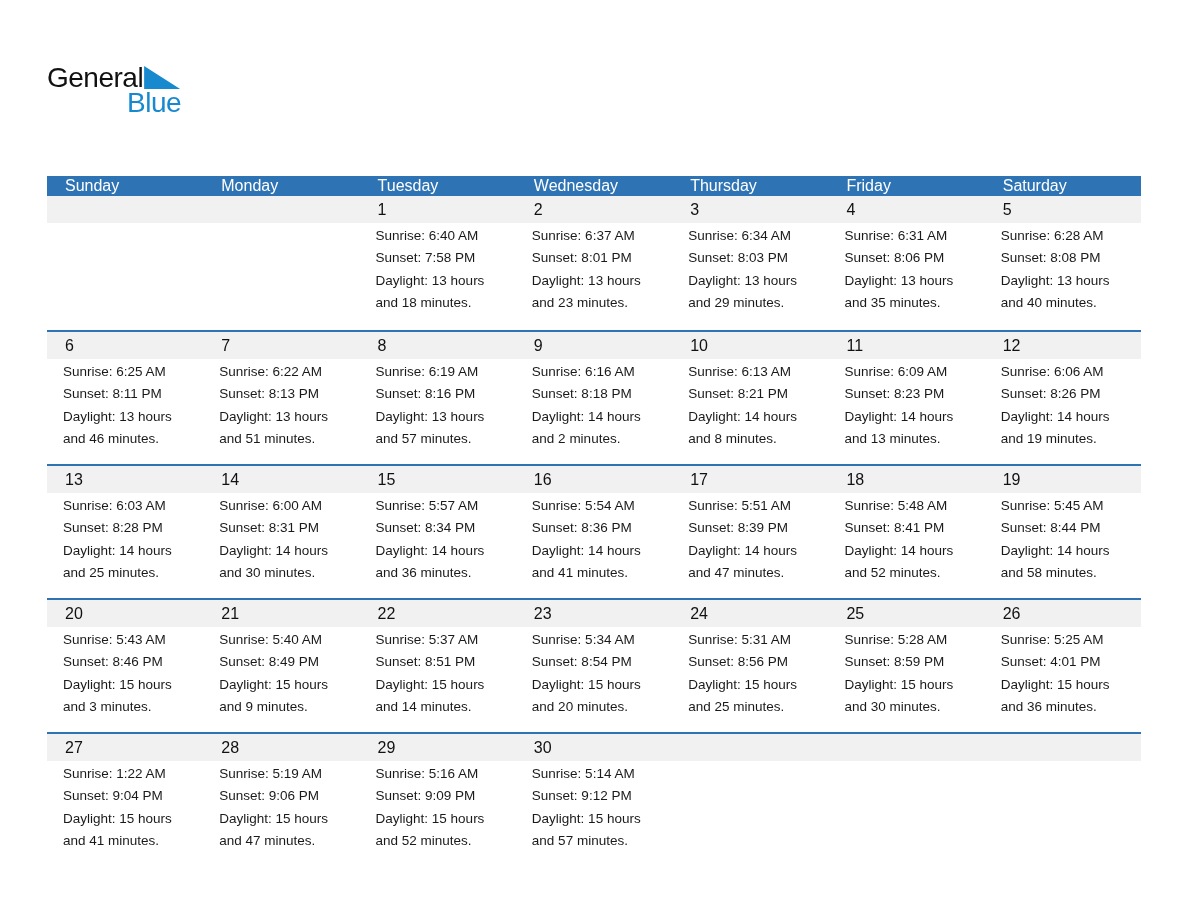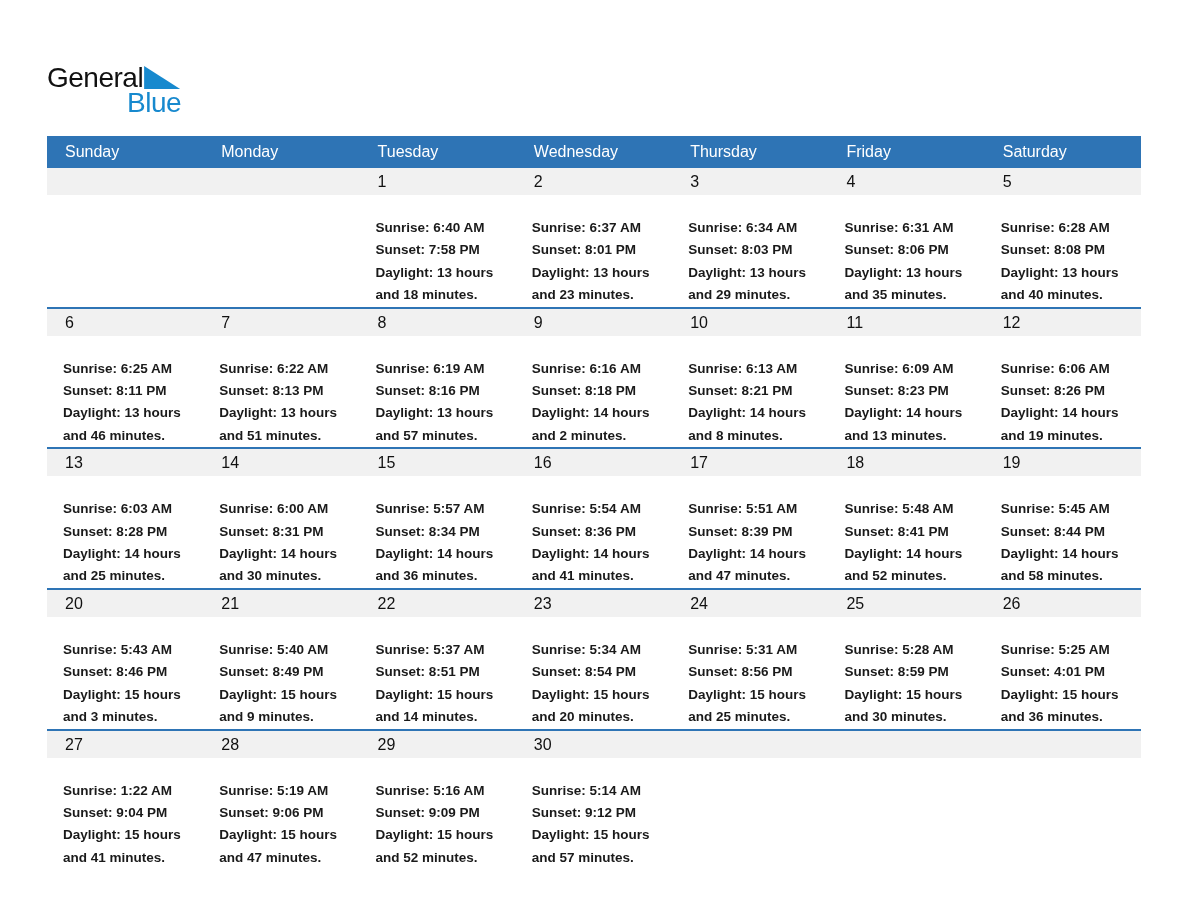--- a/index.html
+++ b/index.html
@@ -18,21 +18,21 @@
     overflow: hidden;
   }
   .page { position: relative; width: 1188px; height: 918px; }
 
   
   .topbar {
     display: flex;
     justify-content: space-between;
     align-items: flex-start;
     padding: 56px 47px 0 47px;
-    height: 136px;
+    height: 176px;
   }
   .logo { padding-top: 8px; }
   .logo-row { display: flex; align-items: flex-start; }
   .logo-general {
     font-size: 28px; color: #111111; letter-spacing: -0.5px; line-height: 1;
   }
   .logo-tri {
     width: 36px; height: 23px; margin-left: 1px; margin-top: 2px;
     background: var(--logo-blue);
     clip-path: polygon(0 0, 100% 100%, 0 100%);
@@ -43,40 +43,40 @@
   }
   .titles { text-align: right; padding-top: 2px; }
   .month-title { font-size: 37px; color: #0f0f0f; line-height: 1.15; font-weight: 400; }
   .location-subtitle { font-size: 23px; color: #0f0f0f; line-height: 1.3; margin-top: 6px; font-weight: 400; }
 
   
   .calendar { margin: 0 47px; width: 1094px; }
   .weekday-row {
     display: grid; grid-template-columns: repeat(7, 1fr);
     background: var(--header-blue);
-    height: 32px; align-items: center;
+    height: 20px; align-items: center;
   }
   .weekday-cell {
     color: #ffffff; font-size: 16px; padding-left: 18px;
     white-space: nowrap; overflow: hidden;
   }
   .week-row {
     display: grid; grid-template-columns: repeat(7, 1fr);
     border-top: 2px solid var(--header-blue);
     min-height: 134px;
   }
   .week-row:first-of-type { border-top: none; }
   .day-cell { min-width: 0; }
   .day-number {
     background: var(--band-grey);
     height: 27px; line-height: 27px;
     padding-left: 18px;
     font-size: 16px; color: #111111;
   }
-  .day-info { padding: 22px 6px 0 16px; font-weight: bold; }
+  .day-info { padding: 2px 6px 0 16px; }
   .day-info-line {
     font-size: 13.5px; line-height: 22.4px; color: var(--text-dark);
     white-space: nowrap; overflow: hidden;
   }
 </style>
 </head>
 <body>
 
 <div class="page">
 

